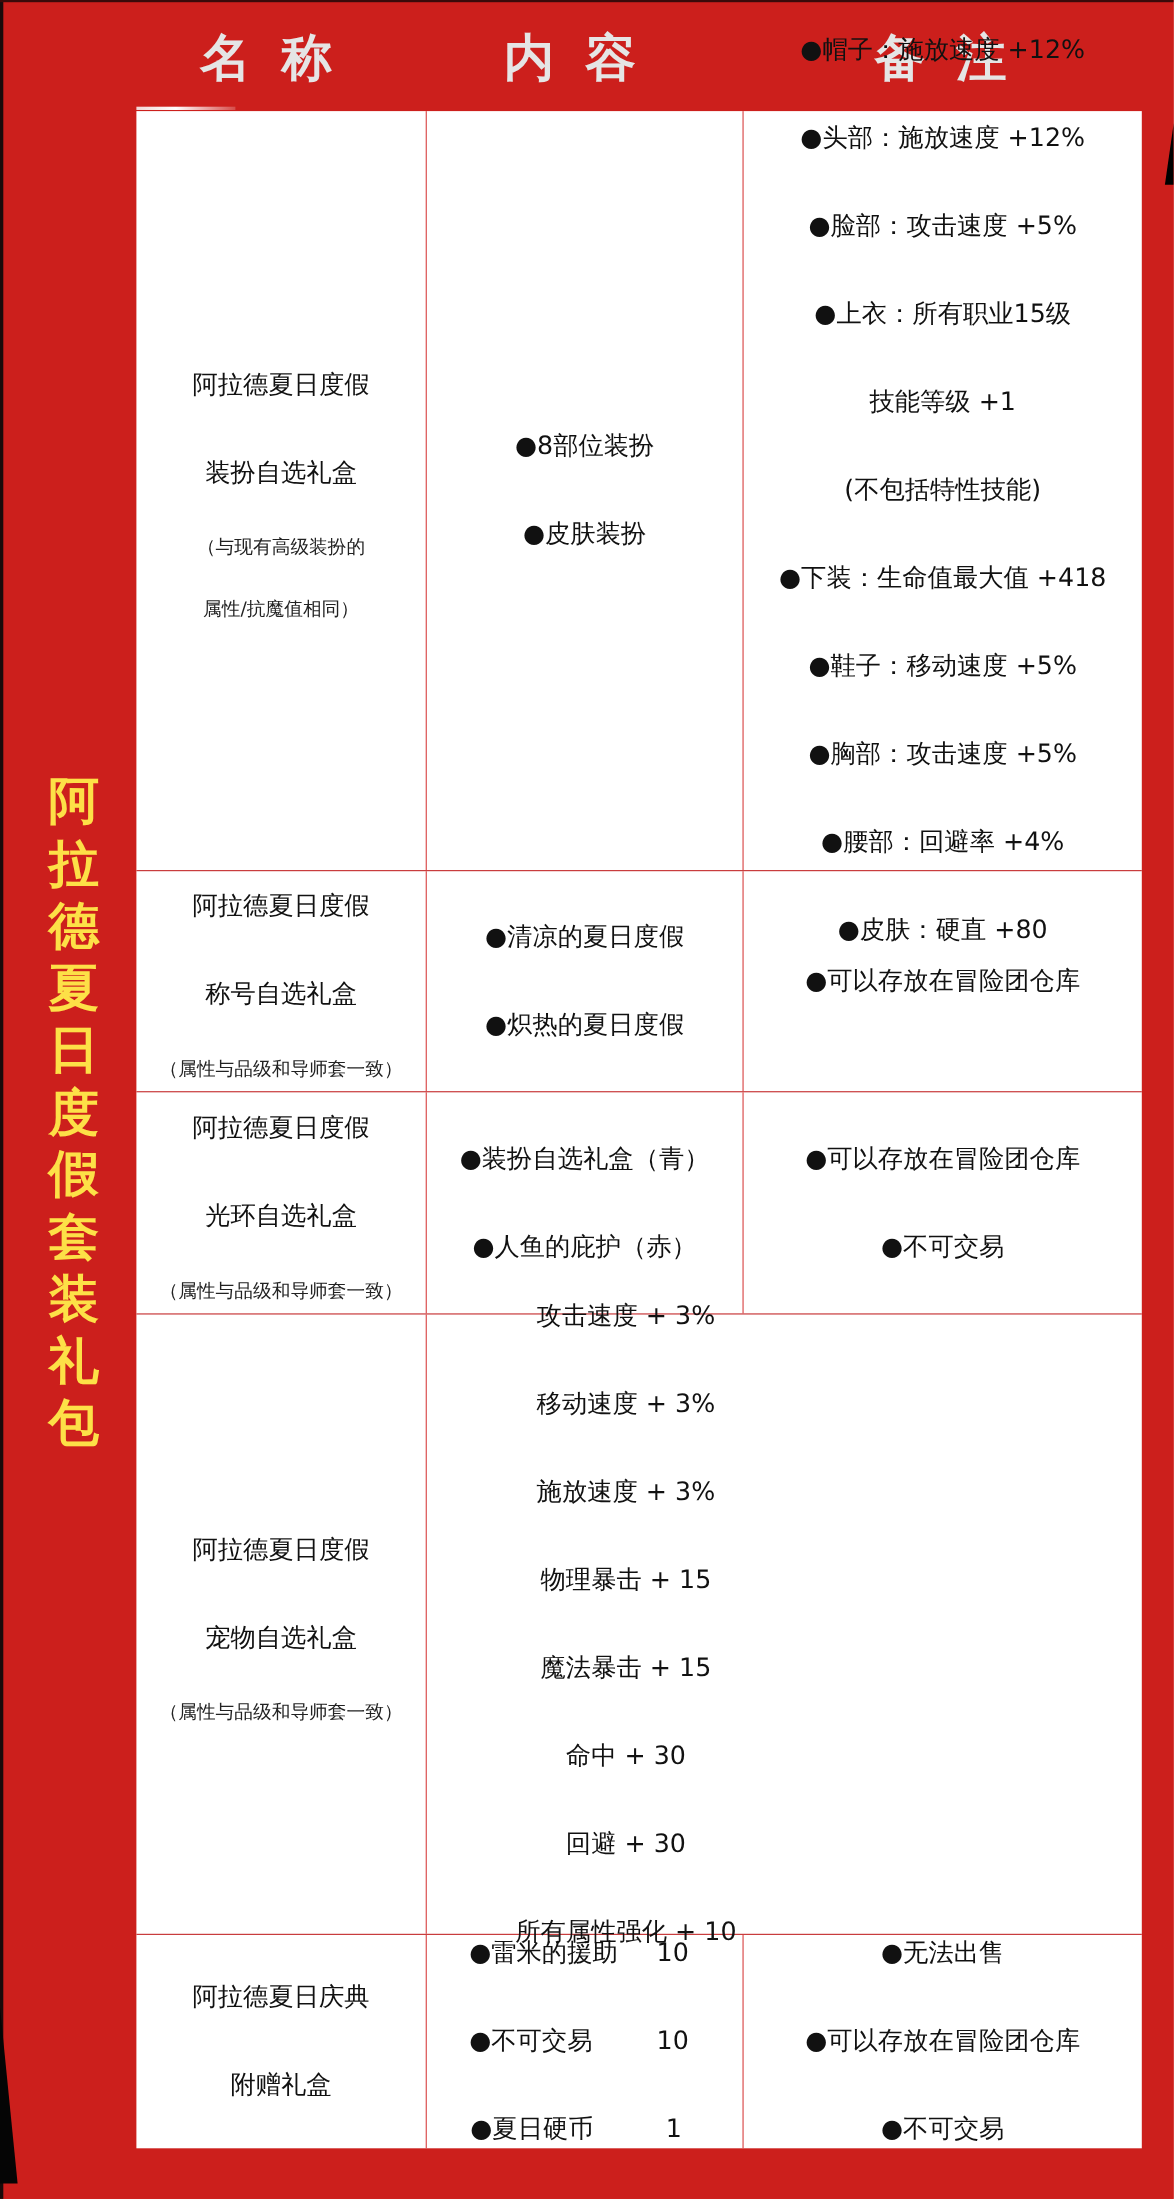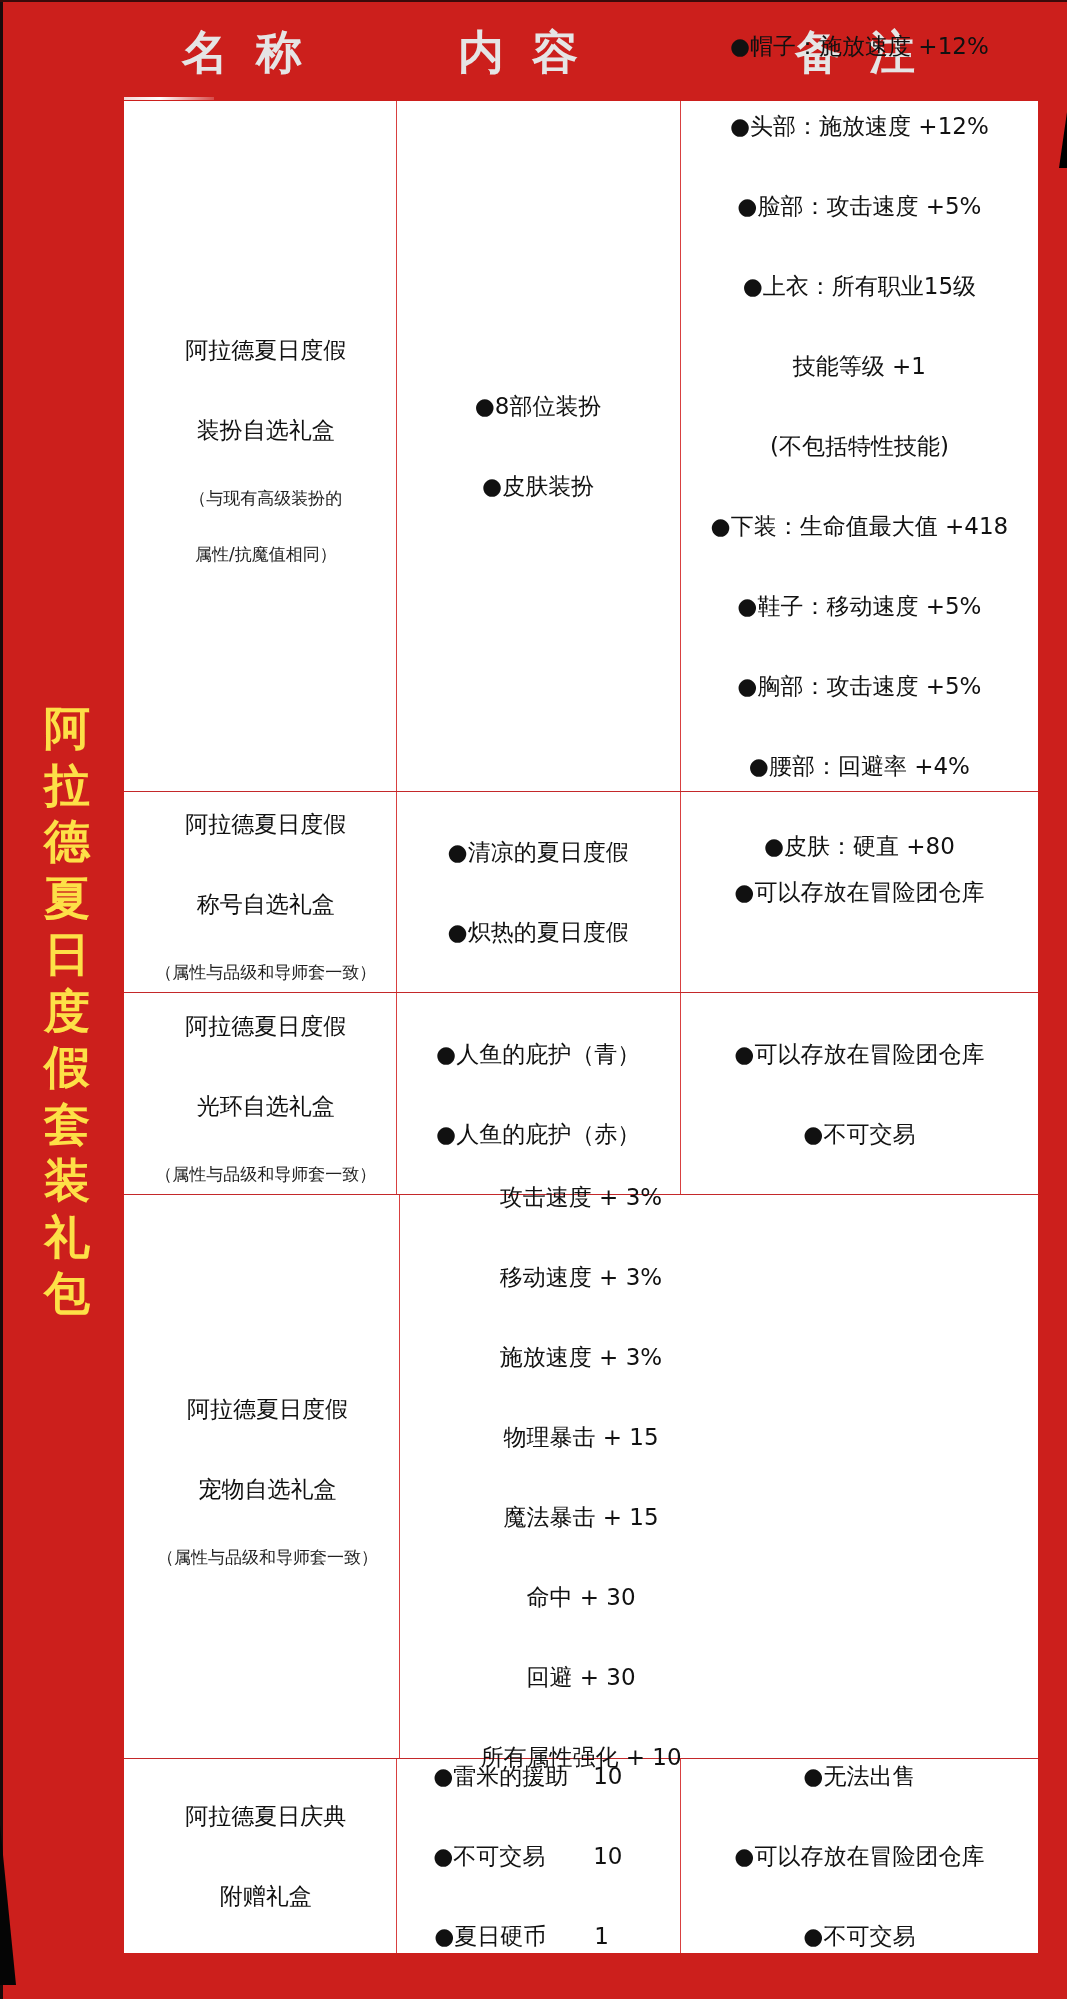--- a/index.html
+++ b/index.html
@@ -37,31 +37,31 @@
   .table {
     position: absolute; left: 124px; top: 101px; width: 914px;
     background: #fff;
   }
   .row { display: flex; border-bottom: 1.5px solid #c4282a; box-sizing: border-box; }
   .row:last-child { border-bottom: none; }
   .cell {
     display: flex; flex-direction: column; align-items: center; justify-content: center;
     box-sizing: border-box; color: #111; text-align: center; gap: 20px;
   }
-  .cell.name { width: 264px; border-right: 1px solid #d84040; margin-left: 12px; }
+  .cell.name { width: 264px; border-right: 1px solid #d84040; }
   .cell.content { width: 288px; border-right: 1px solid #d84040; }
   .cell.note { width: 362px; }
 
   .line { font-size: 23px; line-height: 60px; white-space: nowrap; }
   .sub { font-size: 17px; line-height: 36px; white-space: nowrap; color: #222; }
   .name .line { line-height: 60px; }
 
   .qty-line { display: flex; font-size: 23px; line-height: 60px; white-space: nowrap; }
   .qty-line .qname { width: 160px; text-align: left; }
-  .qty-line .qnum { width: 50px; text-align: left; }
+  .qty-line .qnum { width: 50px; text-align: center; }
 
   .slash-right {
     position: absolute; right: 0; top: 112px; width: 0; height: 0;
     border-left: 8px solid transparent; border-bottom: 56px solid #000;
   }
   .slash-left {
     position: absolute; left: 0; top: 1825px; width: 0; height: 0;
     border-right: 16px solid transparent; border-top: 0;
     border-left: 0; border-bottom: 160px solid #050505;
   }
@@ -127,21 +127,21 @@
     </div>
   </div>
 
   <div class="row" style="height:202px">
     <div class="cell name">
       <div class="line">阿拉德夏日度假</div>
       <div class="line">光环自选礼盒</div>
       <div class="sub">（属性与品级和导师套一致）</div>
     </div>
     <div class="cell content">
-      <div class="line">●人鱼的庇护（青）</div>
+      <div class="line">●装扮自选礼盒（青）</div>
       <div class="line">●人鱼的庇护（赤）</div>
     </div>
     <div class="cell note">
       <div class="line">●可以存放在冒险团仓库</div>
       <div class="line">●不可交易</div>
     </div>
   </div>
 
   <div class="row" style="height:564px">
     <div class="cell name">

